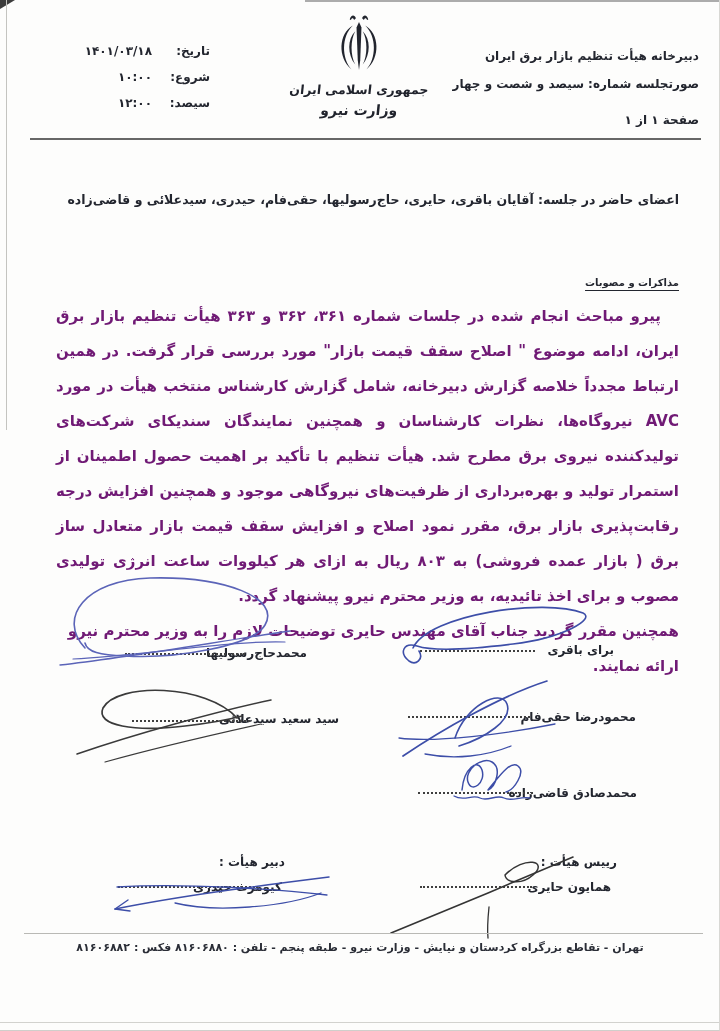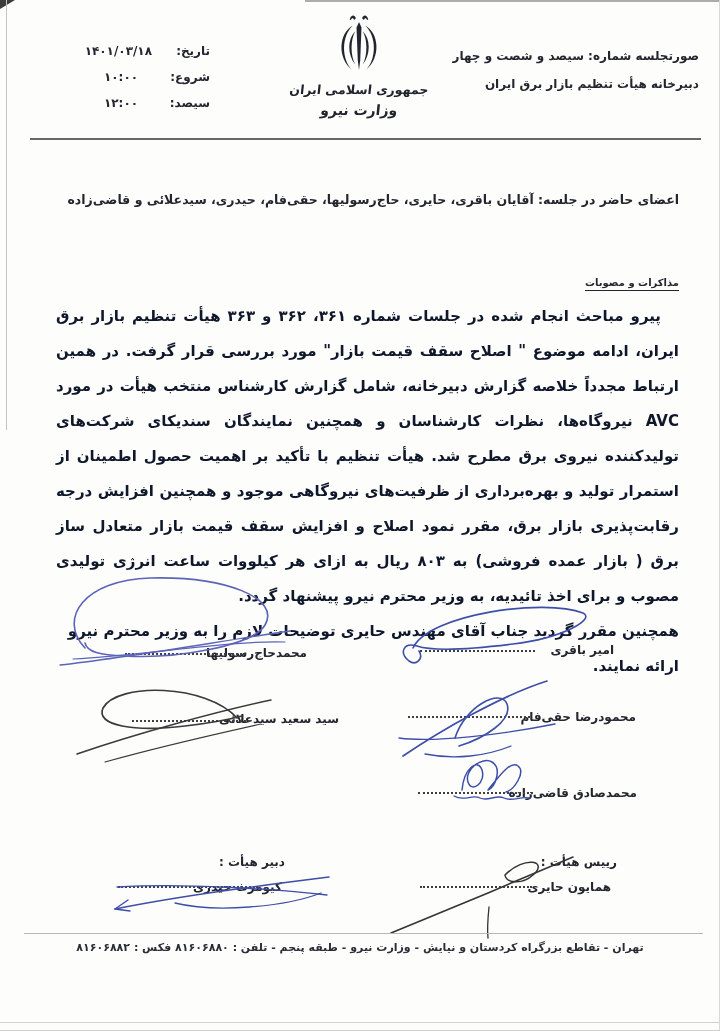--- a/index.html
+++ b/index.html
@@ -17,38 +17,38 @@
   .scan-leftline { position:absolute; top:0; left:6px; width:1px; height:430px; background:#c4c4c0; }
   .scan-bottomline { position:absolute; left:0; right:0; top:1022px; height:1px; background:#d2d2ce; }
   
   .hdr-right { position:absolute; top:42px; right:20px; direction:rtl; text-align:right;
     font-size:12px; font-weight:bold; line-height:28px; color:#23262f; }
   .hdr-right .page-line { margin-left:42px; margin-top:8px; }
   .hdr-left { position:absolute; top:44px; left:60px; display:grid;
     grid-template-columns:58px 92px; direction:rtl; row-gap:12px;
     font-size:12px; font-weight:bold; color:#23262f; }
   .hdr-left .lbl { text-align:right; }
-  .hdr-left .val { text-align:center; padding-left:30px; white-space:nowrap; }
+  .hdr-left .val { text-align:right; padding-left:30px; white-space:nowrap; }
   .logo { position:absolute; top:12px; left:285px; width:148px; text-align:center; }
   .logo svg { display:block; margin:0 auto; }
   .logo .country { font-size:12.5px; font-weight:bold; transform:skewX(-6deg); margin-top:2px; color:#20232c; }
   .logo .ministry { font-size:14px; font-weight:bold; transform:skewX(-6deg); margin-top:5px; color:#20232c; }
   .hdr-divider { position:absolute; top:138px; left:30px; right:18px; height:2px; background:#4c4c4c; opacity:.85; }
   
   .besmele { position:absolute; top:154px; left:0; width:690px; text-align:center;
     font-size:13px; font-weight:bold; direction:rtl;
     text-decoration:underline; text-underline-offset:3px; color:#23262f; }
   .attendees { position:absolute; top:184px; right:40px; left:56px; direction:rtl;
     font-size:12.5px; font-weight:bold; line-height:31px; color:#23262f; }
   .attendees p.just { text-align:justify; }
   .section-title { position:absolute; top:277px; right:40px; direction:rtl;
     font-size:10px; font-weight:bold; text-decoration:underline; text-underline-offset:4px; color:#23262f; }
   
   .body-text { position:absolute; top:299px; right:40px; left:56px; direction:rtl;
-    font-size:15px; font-weight:bold; line-height:35px; color:#0f172a; }
+    font-size:15px; font-weight:bold; line-height:35px; color:#701a75; }
   .body-text .p1 { text-align:justify; text-indent:18px; }
   .body-text .p2 { text-align:right; }
   
   .sig-name { position:absolute; white-space:nowrap; direction:rtl;
     font-size:12px; font-weight:bold; color:#23262f; }
   .dotline { position:absolute; border-bottom:2px dotted #3f3f3f; height:0; }
   .sig { position:absolute; pointer-events:none; }
   .sig path { fill:none; stroke-linecap:round; stroke-linejoin:round; }
   
   .footer-line { position:absolute; top:933px; left:24px; right:16px; height:1px; background:#b9b9b5; }
@@ -59,22 +59,23 @@
 <body>
 
 <div class="page">
 
   <div class="scan-corner"></div>
   <div class="scan-topline"></div>
   <div class="scan-leftline"></div>
   <div class="scan-bottomline"></div>
 
   <div class="hdr-right">
+    <div>دبیرخانه هیأت تنظیم بازار برق ایران</div>
     <div>صورتجلسه شماره: سیصد و شصت و چهار</div>
-    <div>دبیرخانه هیأت تنظیم بازار برق ایران</div>
+    <div class="page-line">صفحة ۱ از ۱</div>
   </div>
 
   <div class="hdr-left">
     <div class="lbl">تاریخ:</div>
     <div class="val">۱۴۰۱/۰۳/۱۸</div>
     <div class="lbl">شروع:</div>
     <div class="val">۱۰:۰۰</div>
     <div class="lbl">سیصد:</div>
     <div class="val">۱۲:۰۰</div>
   </div>
@@ -108,21 +109,21 @@
     <p>اعضای حاضر در جلسه: آقایان باقری، حایری، حاج‌رسولیها، حقی‌فام، حیدری، سیدعلائی و قاضی‌زاده</p>
   </div>
 
   <div class="section-title">مذاکرات و مصوبات</div>
 
   <div class="body-text">
     <p class="p1">پیرو مباحث انجام شده در جلسات شماره ۳۶۱، ۳۶۲ و ۳۶۳ هیأت تنظیم بازار برق ایران، ادامه موضوع " اصلاح سقف قیمت بازار" مورد بررسی قرار گرفت. در همین ارتباط مجدداً خلاصه گزارش دبیرخانه، شامل گزارش کارشناس منتخب هیأت در مورد AVC نیروگاه‌ها، نظرات کارشناسان و همچنین نمایندگان سندیکای شرکت‌های تولیدکننده نیروی برق مطرح شد. هیأت تنظیم با تأکید بر اهمیت حصول اطمینان از استمرار تولید و بهره‌برداری از ظرفیت‌های نیروگاهی موجود و همچنین افزایش درجه رقابت‌پذیری بازار برق، مقرر نمود اصلاح و افزایش سقف قیمت بازار متعادل ساز برق ( بازار عمده فروشی) به ۸۰۳ ریال به ازای هر کیلووات ساعت انرژی تولیدی مصوب و برای اخذ تائیدیه، به وزیر محترم نیرو پیشنهاد گردد.</p>
     <p class="p2">همچنین مقرر گردید جناب آقای مهندس حایری توضیحات لازم را به وزیر محترم نیرو ارائه نمایند.</p>
   </div>
 
-  <div class="sig-name" style="top:643px; right:105px;">امیر باقری</div>
+  <div class="sig-name" style="top:643px; right:105px;">برای باقری</div>
   <div class="dotline" style="top:650px; left:420px; width:115px;"></div>
   <svg class="sig" style="top:596px; left:395px;" width="210" height="75" viewBox="0 0 210 75">
     <path d="M18 52 C34 18 150 2 188 17 C201 23 168 42 118 48 C78 53 40 56 22 50 C8 46 4 57 14 65 C21 70 29 63 24 55" stroke="#3d4ea8" stroke-width="1.6"></path>
   </svg>
 
   <div class="sig-name" style="top:646px; right:412px;">محمدحاج‌رسولیها</div>
   <div class="dotline" style="top:653px; left:125px; width:120px;"></div>
   <svg class="sig" style="top:570px; left:55px;" width="240" height="100" viewBox="0 0 240 100">
     <path d="M30 78 C2 48 30 10 95 8 C170 6 226 28 210 55 C198 76 120 89 70 86 C45 85 32 82 30 73" stroke="#5b64b8" stroke-width="1.6"></path>
     <path d="M5 95 C70 88 160 72 235 61" stroke="#5b64b8" stroke-width="1.4"></path>

